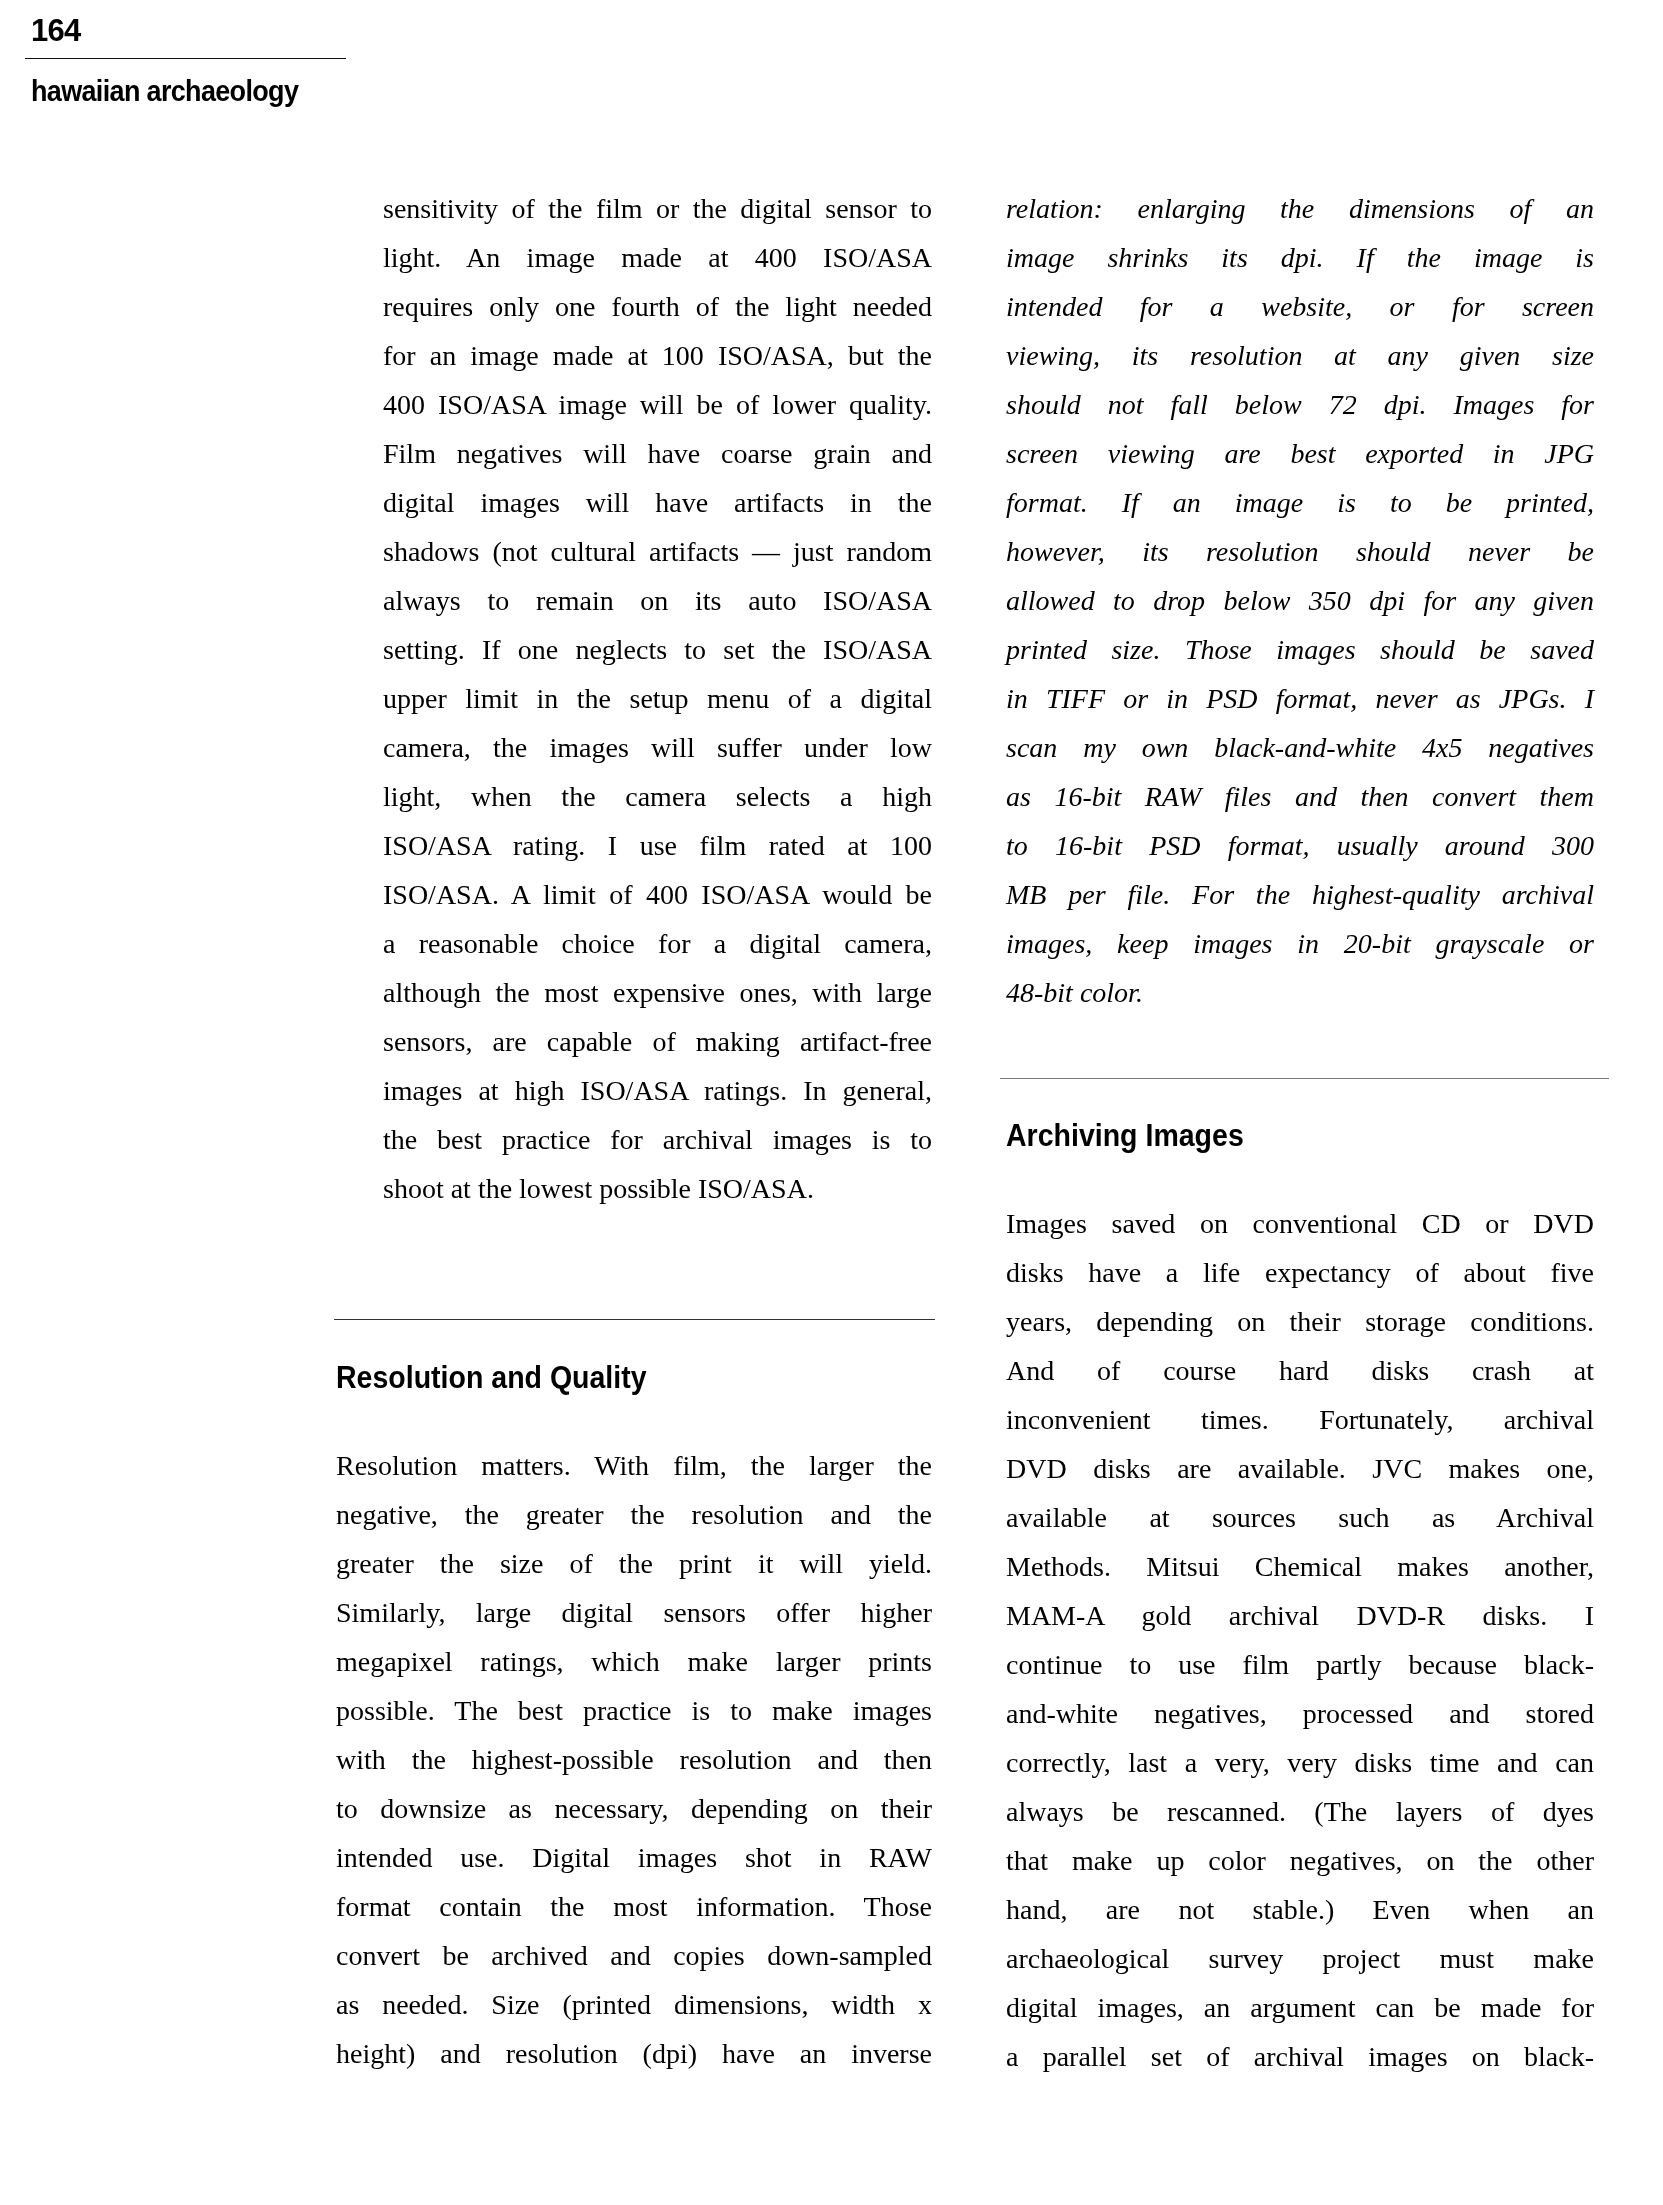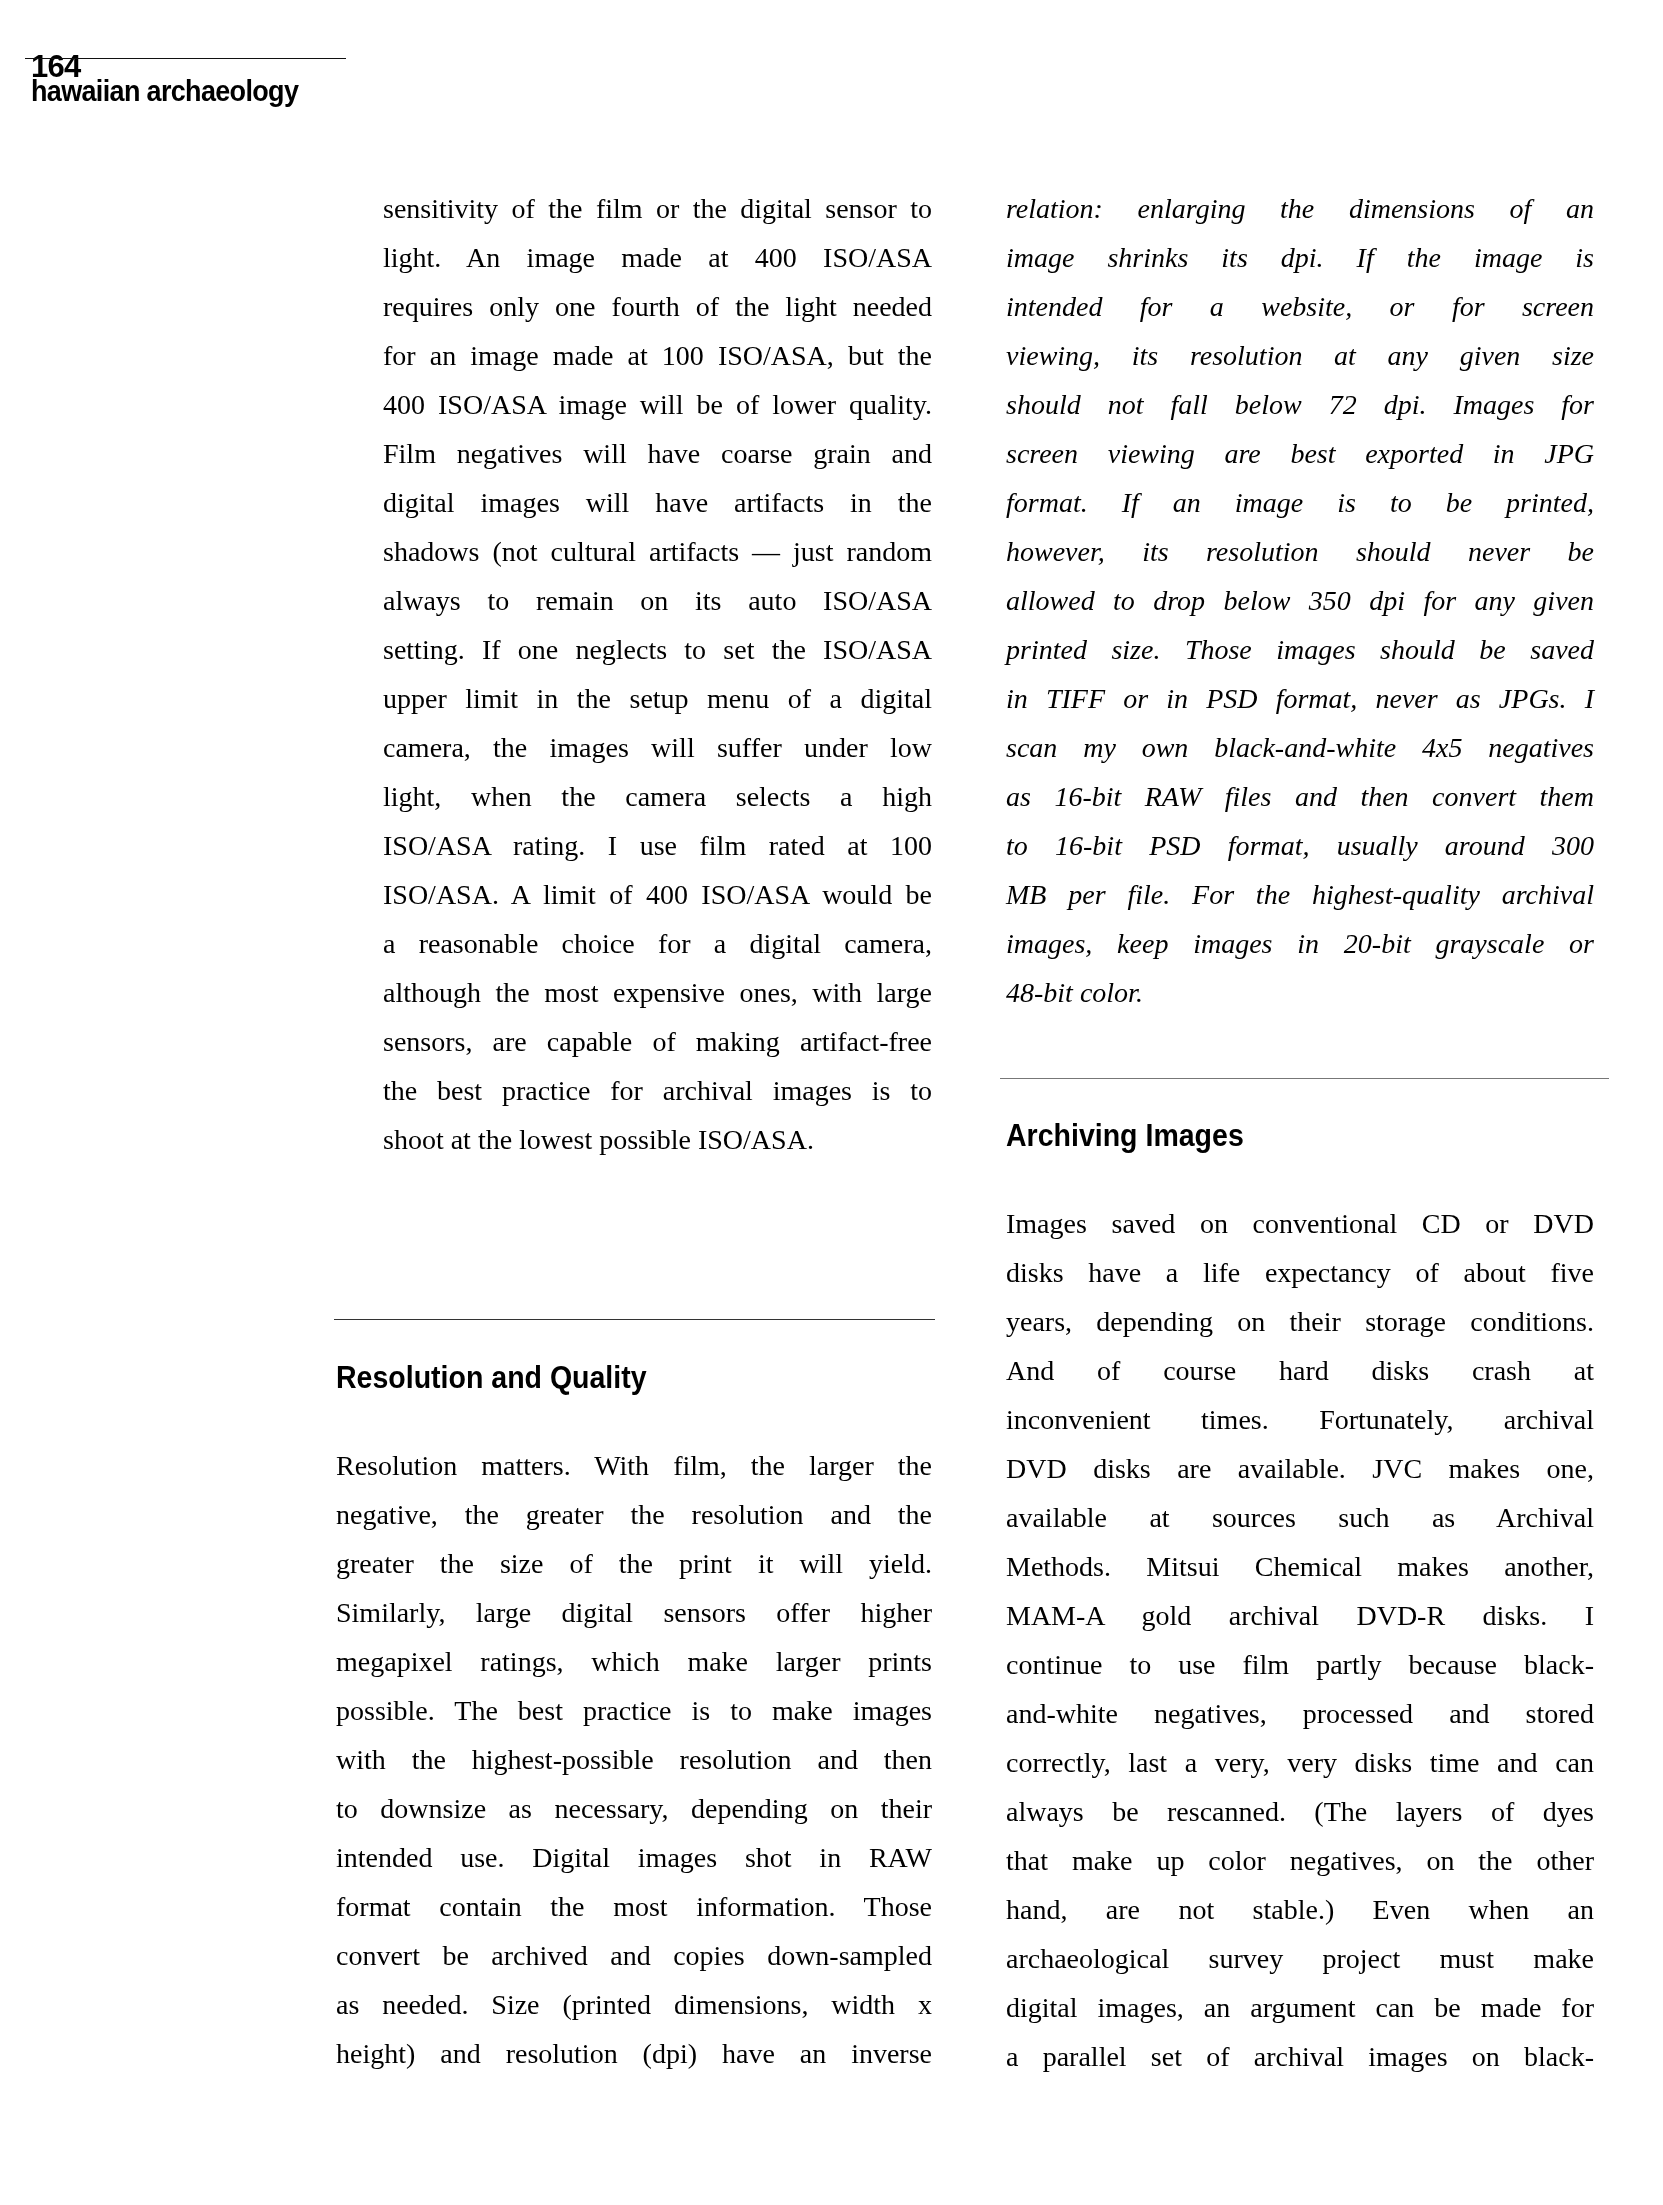--- a/index.html
+++ b/index.html
@@ -1,20 +1,20 @@
 <!DOCTYPE html>
 <html style="font-size:11.7px"><head>
 <meta charset="utf-8">
 <style>
   html, body { margin: 0; padding: 0; background: #ffffff; }
   body { width: 1663px; height: 2205px; position: relative; overflow: hidden; color: #000; }
   .page-number {
     position: absolute; left: 31px; top: 10.2px;
     font-family: "Liberation Sans", sans-serif; font-weight: bold;
-    font-size: 31px; line-height: 41px; letter-spacing: -0.7px; margin-top: 36px;
+    font-size: 31px; line-height: 41px; letter-spacing: -0.7px;
   }
   .header-rule {
     position: absolute; left: 25px; top: 58px; width: 321px; height: 0;
     border-top: 1.5px solid #111;
   }
   .running-head {
     position: absolute; left: 31px; top: 71px;
     font-family: "Liberation Sans", sans-serif; font-weight: bold;
     font-size: 29px; line-height: 41px; letter-spacing: -0.7px;
     transform: scaleX(0.93); transform-origin: left center; white-space: nowrap;
@@ -60,20 +60,21 @@
     <span class="line">always to remain on its auto ISO/ASA</span>
     <span class="line">setting. If one neglects to set the ISO/ASA</span>
     <span class="line">upper limit in the setup menu of a digital</span>
     <span class="line">camera, the images will suffer under low</span>
     <span class="line">light, when the camera selects a high</span>
     <span class="line">ISO/ASA rating. I use film rated at 100</span>
     <span class="line">ISO/ASA. A limit of 400 ISO/ASA would be</span>
     <span class="line">a reasonable choice for a digital camera,</span>
     <span class="line">although the most expensive ones, with large</span>
     <span class="line">sensors, are capable of making artifact-free</span>
+    <span class="line">images at high ISO/ASA ratings. In general,</span>
     <span class="line">the best practice for archival images is to</span>
     <span class="line last">shoot at the lowest possible ISO/ASA.</span>
   </div>
 
   <div class="section-rule" style="top:1319px;"></div>
   <div class="section-heading" style="top:1356px;">Resolution and Quality</div>
 
   <div class="text-block" style="top:1441px;">
     <span class="line">Resolution matters. With film, the larger the</span>
     <span class="line">negative, the greater the resolution and the</span>

